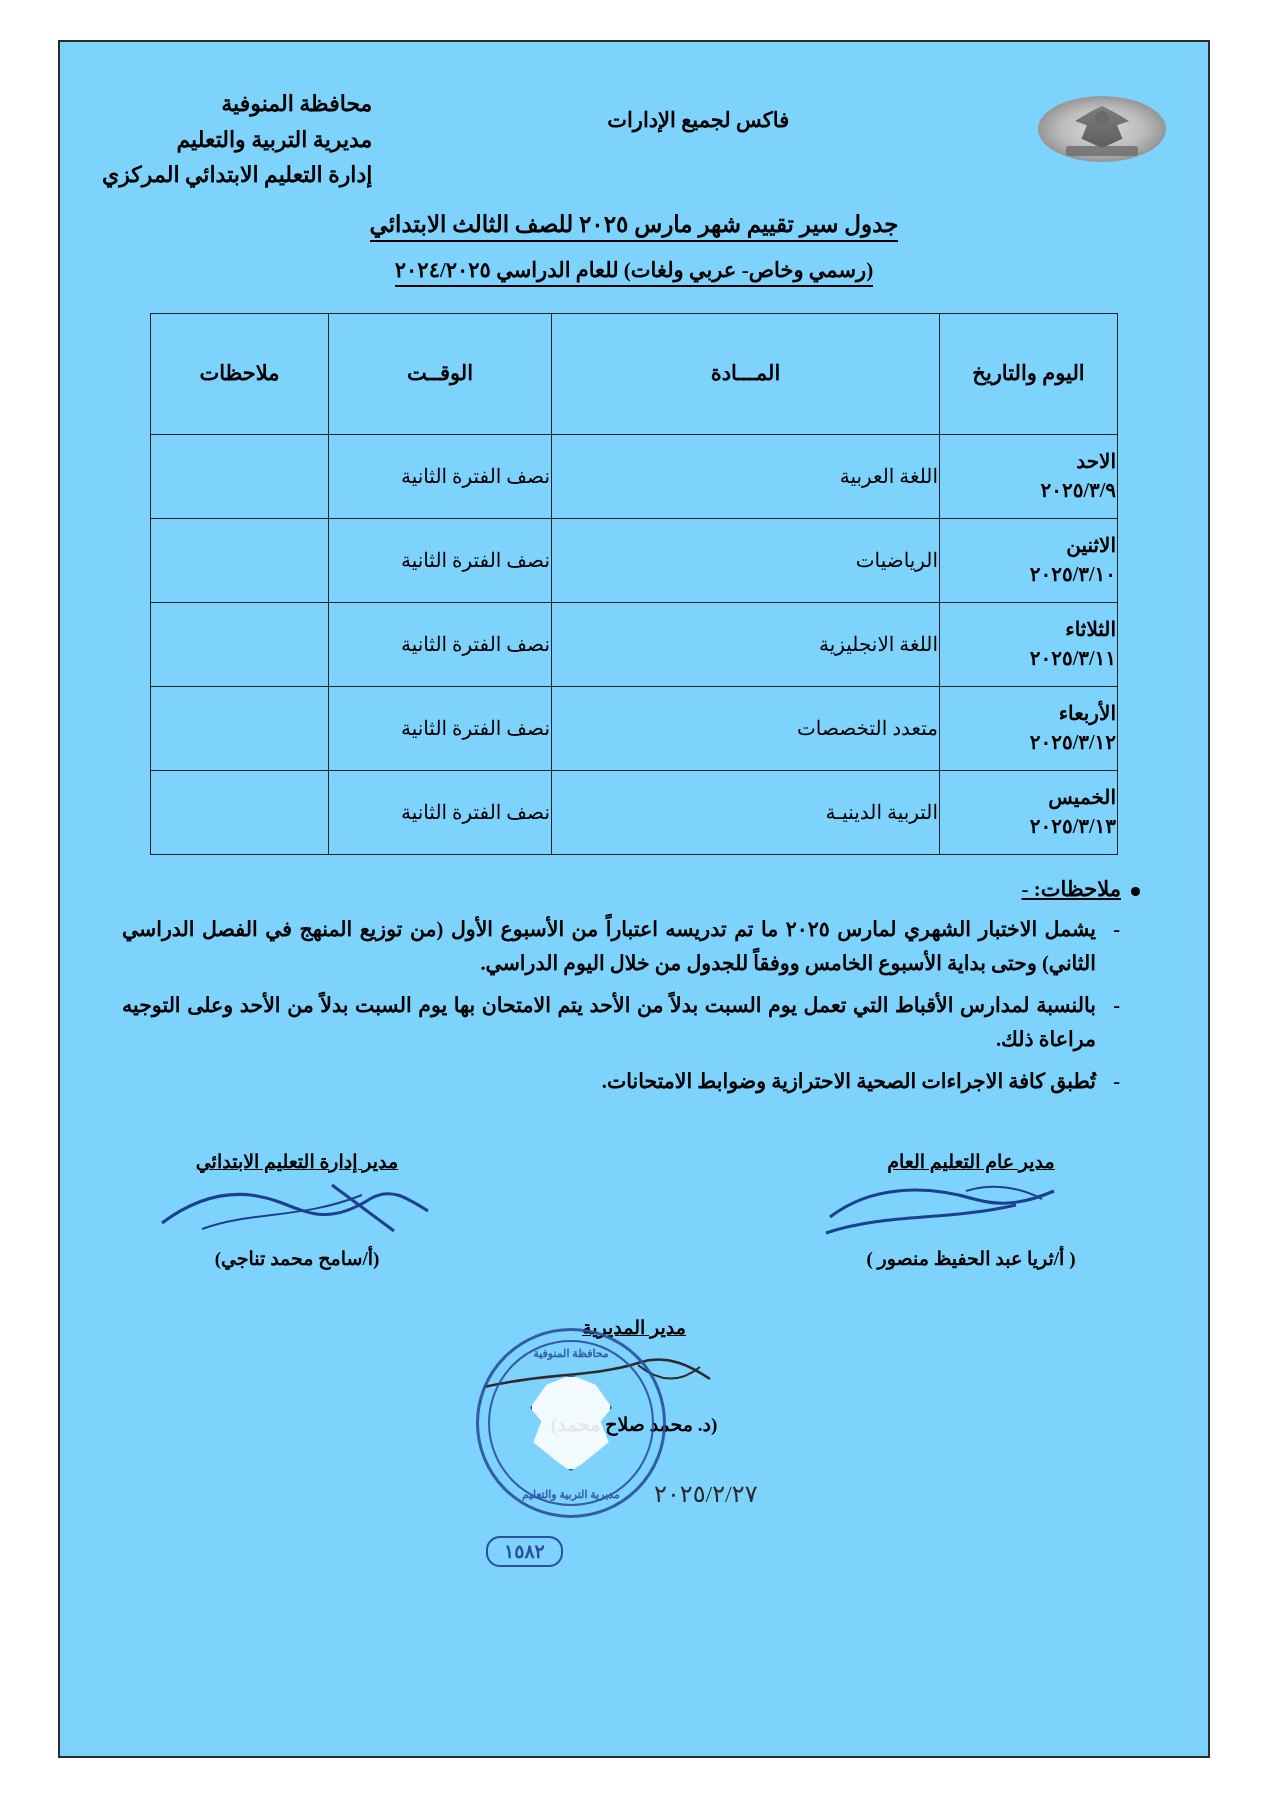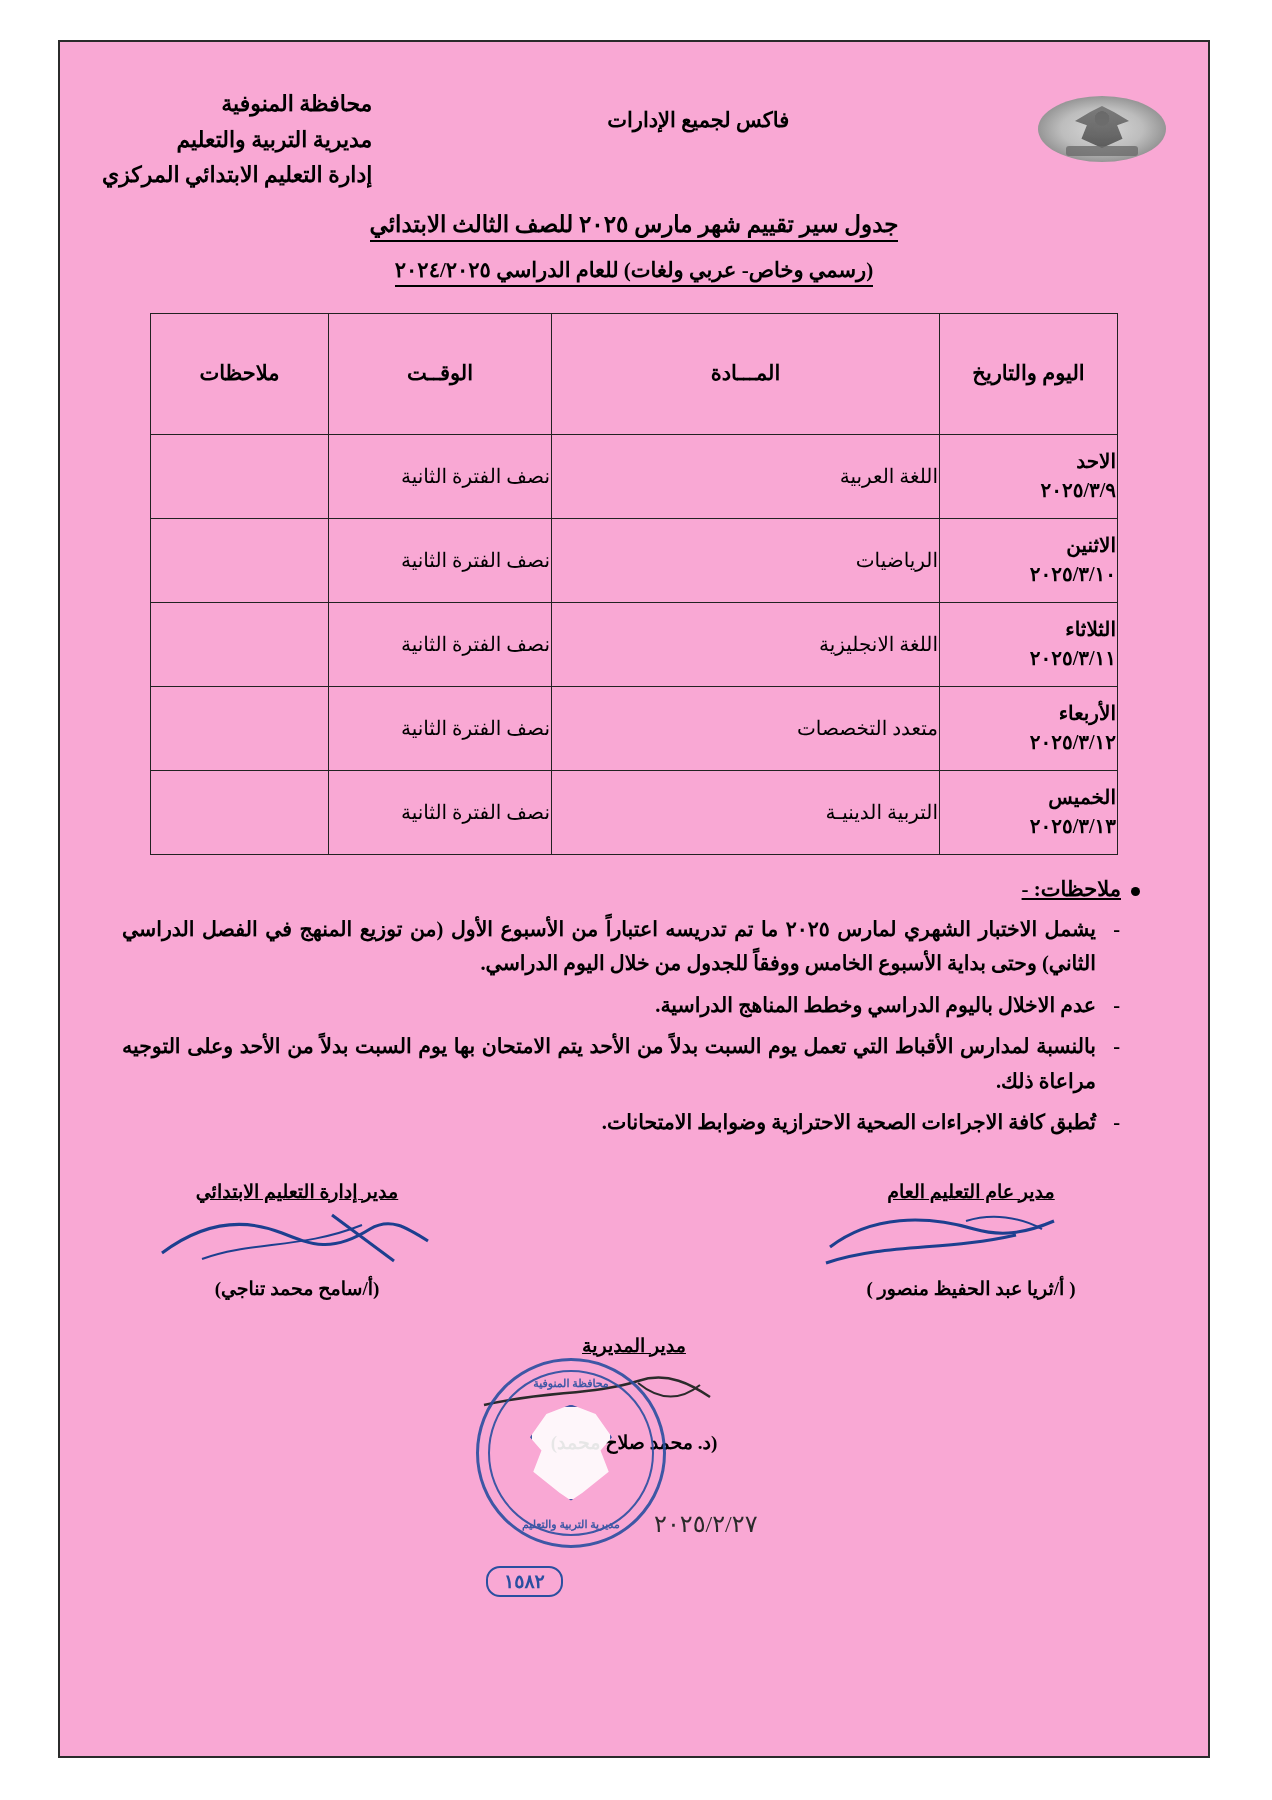--- a/index.html
+++ b/index.html
@@ -17,21 +17,21 @@
   }
 
   .page {
     position: absolute;
     left: 58px;
     top: 40px;
     width: 1152px;
     height: 1718px;
     border: 2px solid #2b2b2b;
     box-sizing: border-box;
-    background: #f9a8d4;
+    background: #7dd3fc;
   }
 
   .inner {
     position: absolute;
     left: 0; top: 0; right: 0; bottom: 0;
     padding: 28px 42px 10px 42px;
     box-sizing: border-box;
   }
 
   
@@ -198,20 +198,21 @@
   }
   .sig-box {
     width: 330px;
     text-align: center;
     position: relative;
   }
   .sig-title {
     font-size: 19px;
     font-weight: bold;
     text-decoration: underline;
+    margin-top: 12px;
   }
   .sig-space {
     height: 74px;
     position: relative;
   }
   .sig-name {
     font-size: 19px;
     font-weight: bold;
   }
   .scribble {
@@ -367,21 +368,20 @@
         </tr>
       </tbody>
     </table>
 
     <div class="notes">
       <div class="notes-title">
         <span class="bullet"></span><u>ملاحظات: -</u>
       </div>
       <ul class="note-list">
         <li>يشمل الاختبار الشهري لمارس ٢٠٢٥ ما تم تدريسه اعتباراً من الأسبوع الأول (من توزيع المنهج في الفصل الدراسي الثاني) وحتى بداية الأسبوع الخامس ووفقاً للجدول من خلال اليوم الدراسي.</li>
-        <li>عدم الاخلال باليوم الدراسي وخطط المناهج الدراسية.</li>
         <li>بالنسبة لمدارس الأقباط التي تعمل يوم السبت بدلاً من الأحد يتم الامتحان بها يوم السبت بدلاً من الأحد وعلى التوجيه مراعاة ذلك.</li>
         <li>تُطبق كافة الاجراءات الصحية الاحترازية وضوابط الامتحانات.</li>
       </ul>
     </div>
 
     <div class="sig-row">
       <div class="sig-box">
         <div class="sig-title">مدير إدارة التعليم الابتدائي</div>
         <div class="sig-space">
           <svg class="scribble" viewBox="0 0 330 66" preserveAspectRatio="none">

